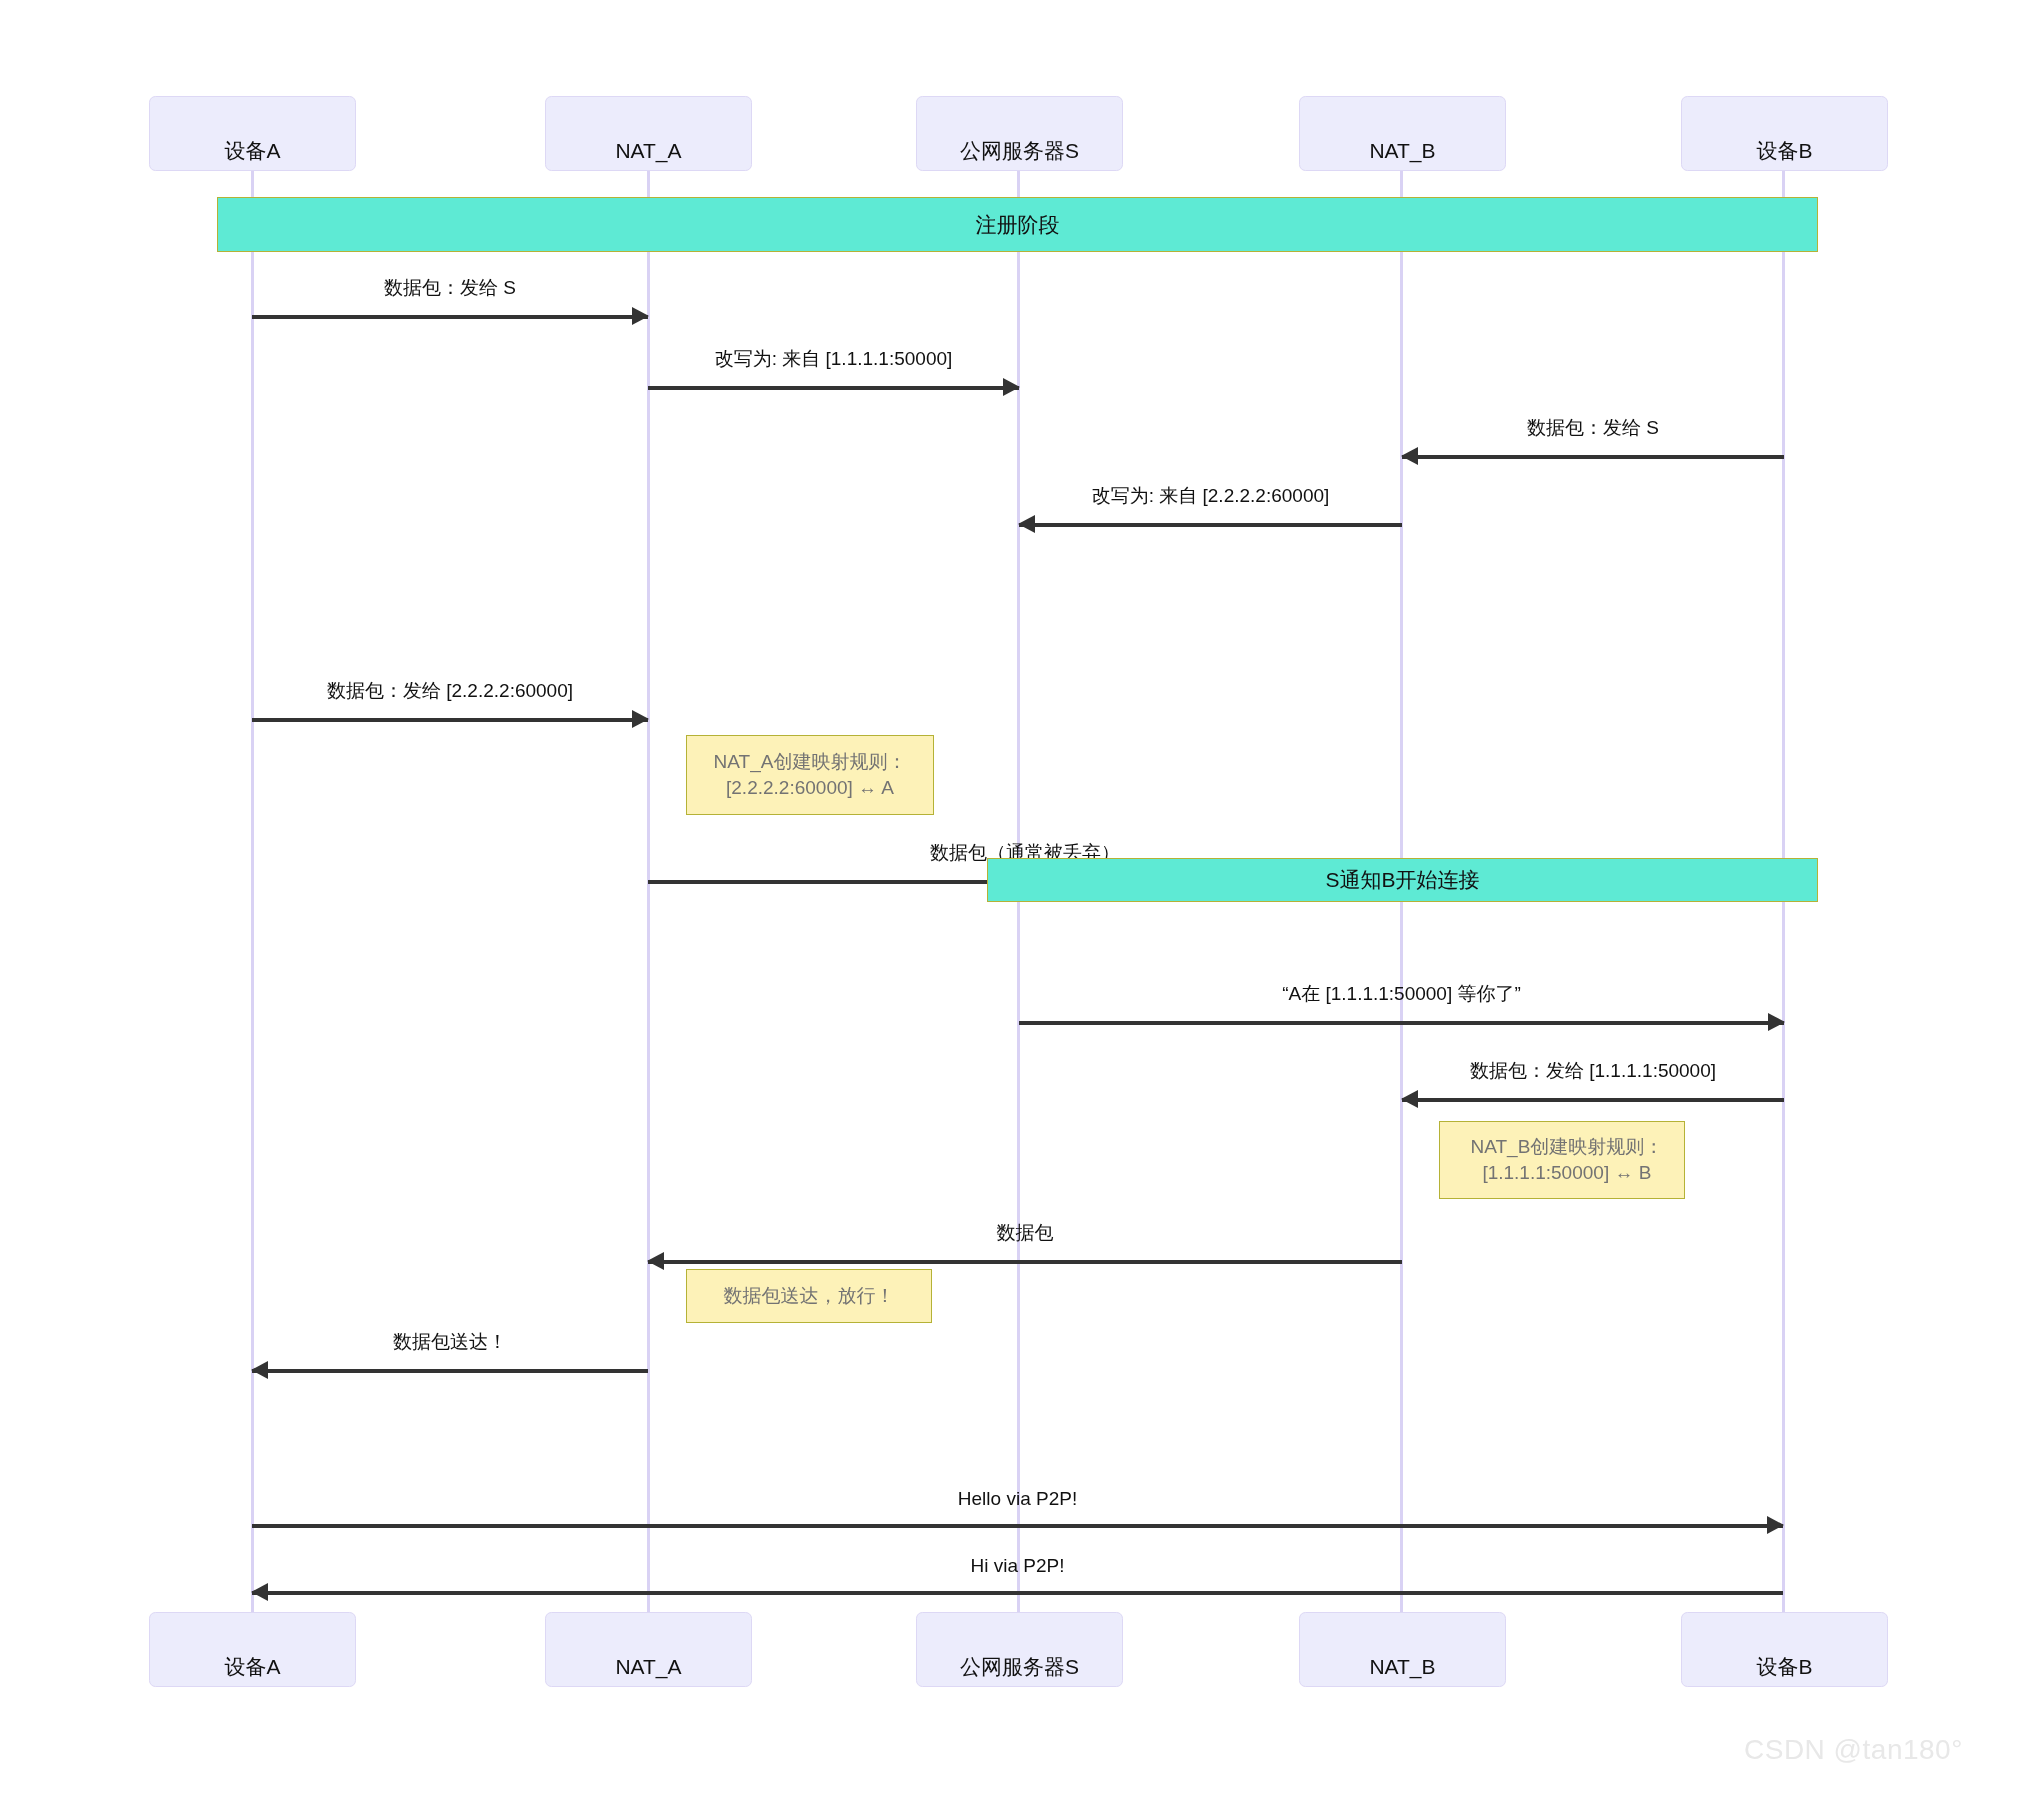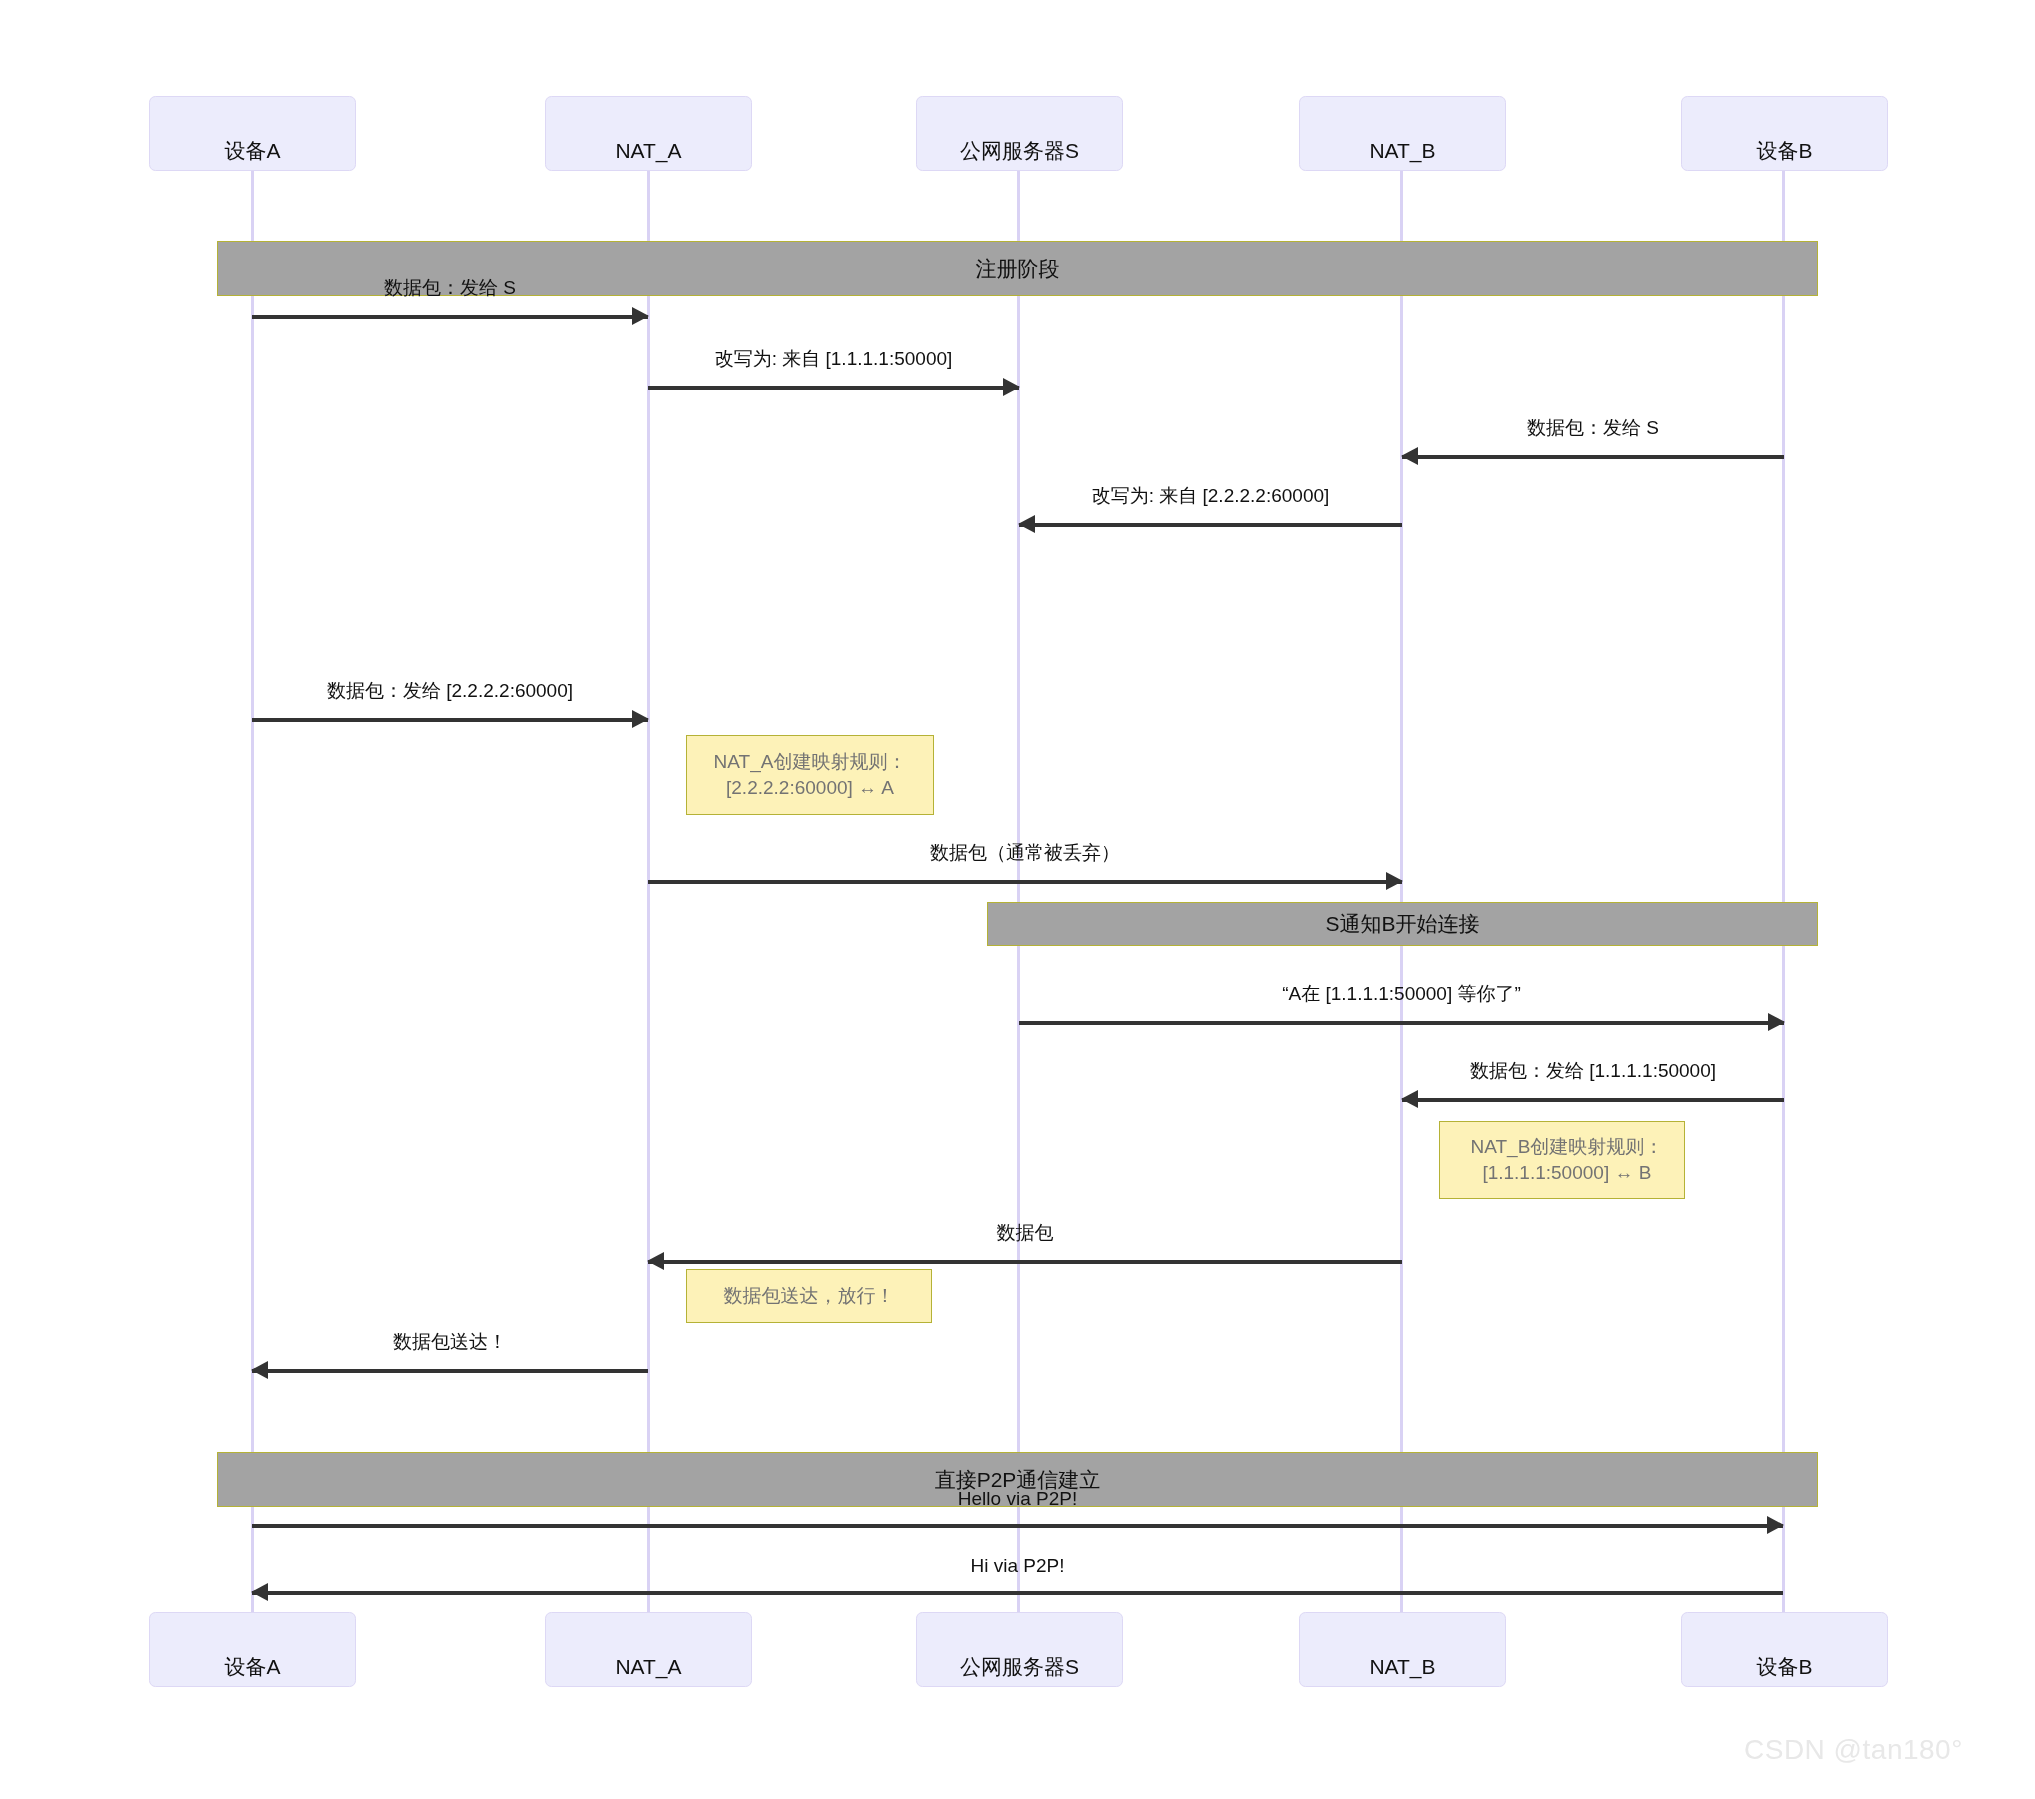--- a/index.html
+++ b/index.html
@@ -17,23 +17,23 @@
     font-size:21px;color:#111111;line-height:1;white-space:nowrap;margin-top:34px;
   }
 
   
   .lifeline{
     position:absolute;width:3.2px;background:#d9d2f4;
   }
 
   
   .banner{
-    position:absolute;background:#a3a3a3;
+    position:absolute;background:#5eead4;
     border:1.8px solid #b5b236;box-sizing:border-box;
-    display:flex;align-items:center;justify-content:center;margin-top:44px;
+    display:flex;align-items:center;justify-content:center;
   }
   .banner .btext{font-size:21px;color:#111111;white-space:nowrap;}
 
   
   .note{
     position:absolute;background:#fdf2b8;
     border:1.8px solid #b5b236;box-sizing:border-box;
     display:flex;flex-direction:column;align-items:center;justify-content:center;
     padding:2.7px 8.2px;
   }
@@ -165,23 +165,20 @@
   <div class="note" style="left:686px; top:1269px; width:246px; height:54px;">
     <span class="ntext">数据包送达，放行！</span>
   </div>
 
   <div class="msg left" style="left:252px; top:1369px; width:396px;">
     <div class="line" style="width:396px;"></div>
     <div class="head"></div>
     <div class="mlabel">数据包送达！</div>
   </div>
 
-  <div class="banner" style="left:217px; top:1408px; width:1601px; height:55px;">
-    <span class="btext">直接P2P通信建立</span>
-  </div>
 
   <div class="msg right" style="left:252px; top:1524px; width:1531px;">
     <div class="line" style="width:1531px;"></div>
     <div class="head"></div>
     <div class="mlabel">Hello via P2P!</div>
   </div>
 
   <div class="msg left" style="left:252px; top:1591px; width:1531px;">
     <div class="line" style="width:1531px;"></div>
     <div class="head"></div>

